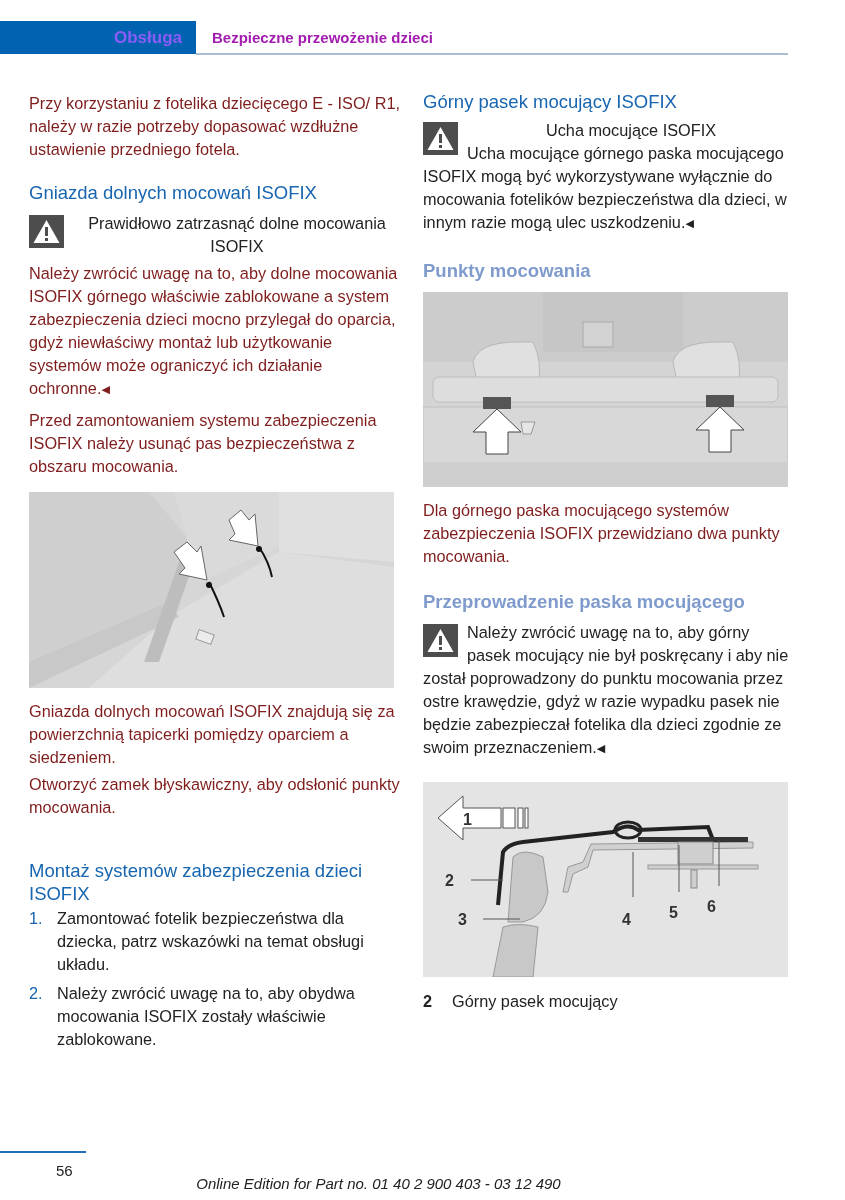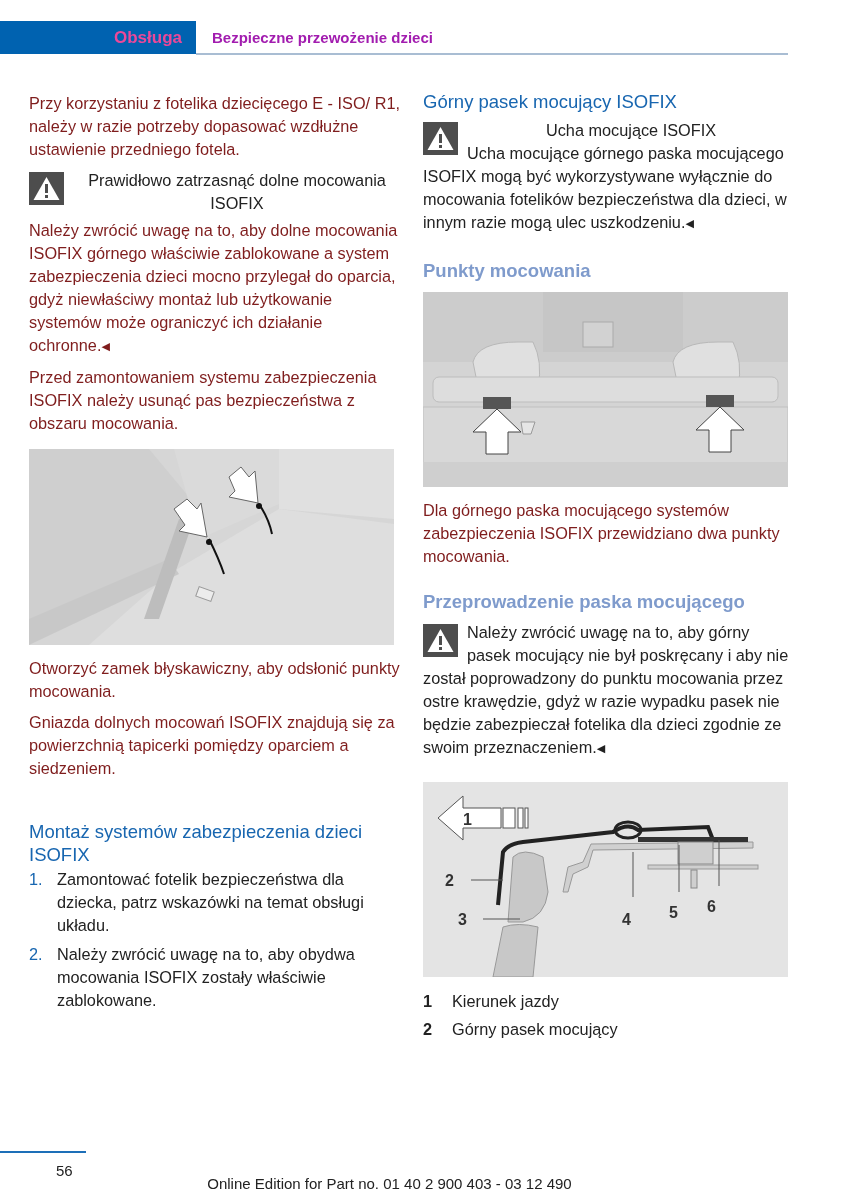--- a/index.html
+++ b/index.html
@@ -1,20 +1,20 @@
 <!DOCTYPE html>
 <html><head>
   <meta charset="utf-8">
   <style>
     * { box-sizing: border-box; margin: 0; padding: 0; }
     html, body { width: 845px; height: 1200px; background: #ffffff; overflow: hidden; }
     body { position: relative; font-family: "Liberation Sans", sans-serif; color: #222; }
 
     .hdr-bar { position: absolute; left: 0; top: 21px; width: 196px; height: 33px; background: #0062b0; }
-    .hdr-left { position: absolute; left: 0; top: 21px; width: 190px; height: 33px; color: #ec4899; font-weight: bold; font-size: 17px; text-align: right; line-height: 33px; padding-right: 8px; }
+    .hdr-left { position: absolute; left: 0; top: 21px; width: 190px; height: 33px; color: #8b5cf6; font-weight: bold; font-size: 17px; text-align: right; line-height: 33px; padding-right: 8px; }
     .hdr-right { position: absolute; left: 212px; top: 21px; height: 33px; line-height: 33px; color: #a21caf; font-weight: bold; font-size: 15px; }
     .hdr-line { position: absolute; left: 196px; top: 53px; width: 592px; height: 2px; background: #a9bdd3; }
 
     .col { position: absolute; width: 372px; }
     .col-left { left: 29px; top: 92px; }
     .col-right { left: 423px; top: 90px; }
 
     p.body { font-size: 16.3px; line-height: 23px; color: #7f1d1d; margin-bottom: 8px; }
     h2.sec { font-size: 18.5px; line-height: 23px; color: #1866b0; font-weight: normal; margin: 20px 0 8px; }
     h3.sub { font-size: 18.5px; line-height: 23px; color: #7f9bcc; font-weight: bold; margin: 20px 0 12px; }
@@ -30,34 +30,35 @@
 
     ol.steps { list-style: none; }
     ol.steps li { position: relative; padding-left: 28px; font-size: 16.3px; line-height: 23px; margin-bottom: 6px; }
     ol.steps li .num { position: absolute; left: 0; top: 0; color: #1866b0; }
 
     .legend-row { font-size: 16.3px; line-height: 28px; }
     .legend-row .ln { display: inline-block; width: 29px; font-weight: bold; }
 
     .foot-line { position: absolute; left: 0; top: 1151px; width: 86px; height: 2px; background: #1d6fb8; }
     .page-num { position: absolute; left: 56px; top: 1162px; font-size: 15px; color: #222; }
-    .edition { position: absolute; left: 15px; width: 749px; top: 1175px; text-align: center; font-size: 15px; color: #222; }
+    .edition { position: absolute; left: 4px; width: 749px; top: 1175px; text-align: center; font-size: 15px; color: #222; font-style: italic; }
     .edition span { position: relative; left: 0; }
   </style>
 </head>
 <body>
 
 <div class="hdr-bar"></div>
 <div class="hdr-left">Obsługa</div>
 <div class="hdr-right">Bezpieczne przewożenie dzieci</div>
 <div class="hdr-line"></div>
 
 <div class="col col-left">
   <p class="body">Przy korzystaniu z fotelika dziecięcego E - ISO/ R1, należy w razie potrzeby dopasować wzdłużne ustawienie przedniego fotela.</p>
 
+  <h2 class="sec">Gniazda dolnych mocowań ISOFIX</h2>
 
   <div class="warn">
     <div class="warn-icon">
       <svg width="29" height="27" viewBox="0 0 29 27">
           <polygon points="14.5,2 27.5,25 1.5,25" fill="#fff"></polygon>
           <rect x="13" y="9" width="3" height="9" fill="#4d4d4d"></rect>
           <rect x="13" y="20" width="3" height="3" fill="#4d4d4d"></rect>
         </svg>
     </div>
     <div class="warn-title">Prawidłowo zatrzasnąć dolne mocowania ISOFIX</div>
@@ -78,22 +79,22 @@
       <path d="M180,90 Q190,110 195,125" stroke="#111" stroke-width="2" fill="none"></path>
       <circle cx="180" cy="93" r="3" fill="#111"></circle>
       <path d="M230,55 Q240,70 243,85" stroke="#111" stroke-width="2" fill="none"></path>
       <circle cx="230" cy="57" r="3" fill="#111"></circle>
       <polygon points="145,60 158,50 168,60 172,54 178,88 150,82 156,76" fill="#fff" stroke="#666" stroke-width="1"></polygon>
       <polygon points="200,28 212,18 220,28 226,22 229,54 200,48 206,42" fill="#fff" stroke="#666" stroke-width="1"></polygon>
       <rect x="168" y="140" width="16" height="10" fill="#ececec" stroke="#999" transform="rotate(20 176 145)"></rect>
     </svg>
   </div>
 
+  <p class="body" style="margin-bottom:4px;">Gniazda dolnych mocowań ISOFIX znajdują się za powierzchnią tapicerki pomiędzy oparciem a siedzeniem.</p>
   <p class="body">Otworzyć zamek błyskawiczny, aby odsłonić punkty mocowania.</p>
-  <p class="body" style="margin-bottom:4px;">Gniazda dolnych mocowań ISOFIX znajdują się za powierzchnią tapicerki pomiędzy oparciem a siedzeniem.</p>
 
   <h2 class="sec" style="margin-top:40px;margin-bottom:2px;">Montaż systemów zabezpieczenia dzieci ISOFIX</h2>
   <ol class="steps">
     <li><span class="num">1.</span><span>Zamontować fotelik bezpieczeństwa dla dziecka, patrz wskazówki na temat obsługi układu.</span></li>
     <li><span class="num">2.</span><span>Należy zwrócić uwagę na to, aby obydwa mocowania ISOFIX zostały właściwie zablokowane.</span></li>
   </ol>
 </div>
 
 <div class="col col-right">
   <h2 class="sec" style="margin-top:0;margin-bottom:6px;">Górny pasek mocujący ISOFIX</h2>
@@ -169,20 +170,19 @@
       <line x1="210" y1="70" x2="210" y2="115" stroke="#555"></line>
       <text x="199" y="143" font-family="Liberation Sans, sans-serif" font-weight="bold" font-size="16" fill="#333">4</text>
       <line x1="256" y1="63" x2="256" y2="110" stroke="#555"></line>
       <text x="246" y="136" font-family="Liberation Sans, sans-serif" font-weight="bold" font-size="16" fill="#333">5</text>
       <line x1="296" y1="58" x2="296" y2="104" stroke="#555"></line>
       <text x="284" y="130" font-family="Liberation Sans, sans-serif" font-weight="bold" font-size="16" fill="#333">6</text>
     </svg>
   </div>
 
   <div class="legend" style="margin-top:-2px;">
-    <div class="legend-row"><span class="ln">1</span><span>Kierunek jazdy</span></div>
     <div class="legend-row"><span class="ln">2</span><span>Górny pasek mocujący</span></div>
   </div>
 </div>
 
 <div class="foot-line"></div>
 <div class="page-num">56</div>
 <div class="edition"><span>Online Edition for Part no. 01 40 2 900 403 - 03 12 490</span></div>
 
 </body></html>

